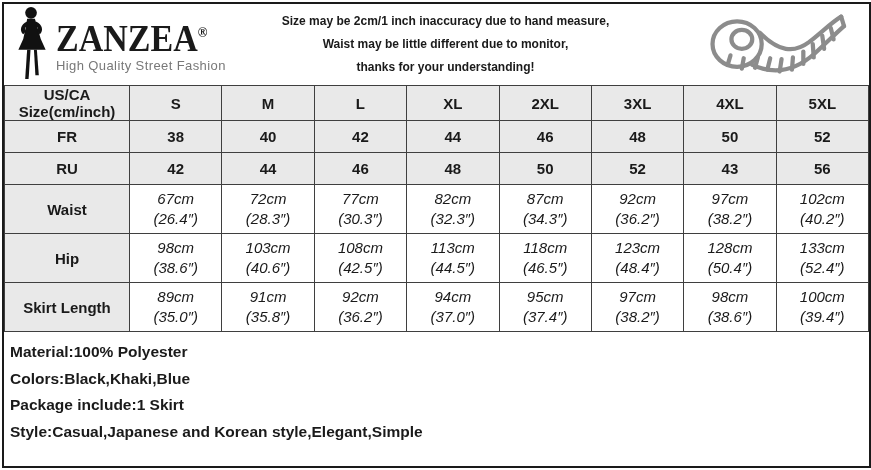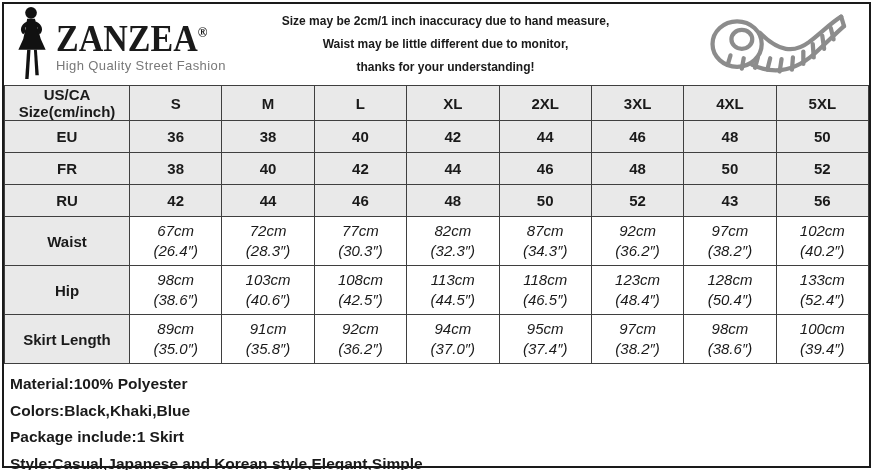--- a/index.html
+++ b/index.html
@@ -107,31 +107,20 @@
         <td class="shaded bold">S</td>
         <td class="shaded bold">M</td>
         <td class="shaded bold">L</td>
         <td class="shaded bold">XL</td>
         <td class="shaded bold">2XL</td>
         <td class="shaded bold">3XL</td>
         <td class="shaded bold">4XL</td>
         <td class="shaded bold">5XL</td>
       </tr>
       <tr class="sml">
-        <td class="shaded bold">EU</td>
-        <td class="shaded bold">36</td>
-        <td class="shaded bold">38</td>
-        <td class="shaded bold">40</td>
-        <td class="shaded bold">42</td>
-        <td class="shaded bold">44</td>
-        <td class="shaded bold">46</td>
-        <td class="shaded bold">48</td>
-        <td class="shaded bold">50</td>
-      </tr>
-      <tr class="sml">
         <td class="shaded bold">FR</td>
         <td class="shaded bold">38</td>
         <td class="shaded bold">40</td>
         <td class="shaded bold">42</td>
         <td class="shaded bold">44</td>
         <td class="shaded bold">46</td>
         <td class="shaded bold">48</td>
         <td class="shaded bold">50</td>
         <td class="shaded bold">52</td>
       </tr>

